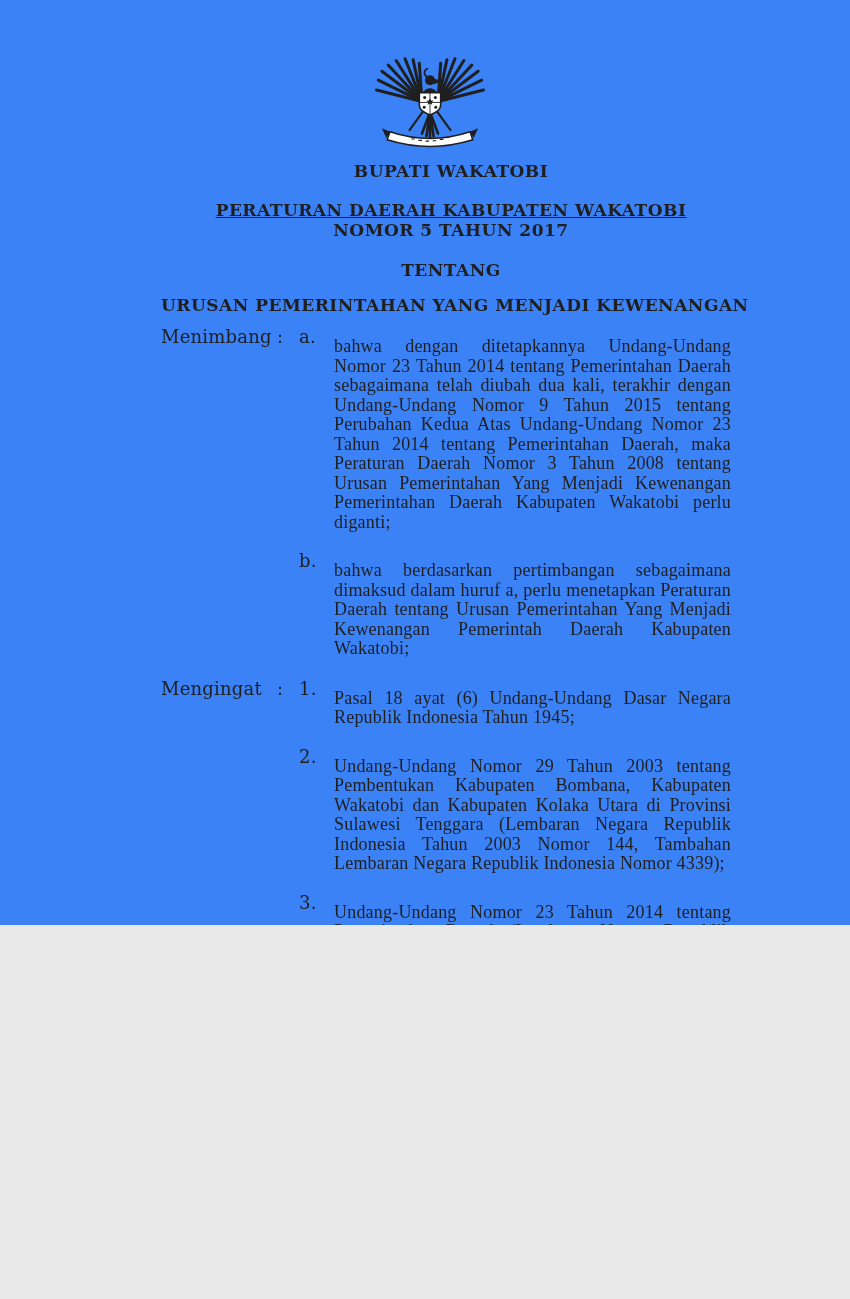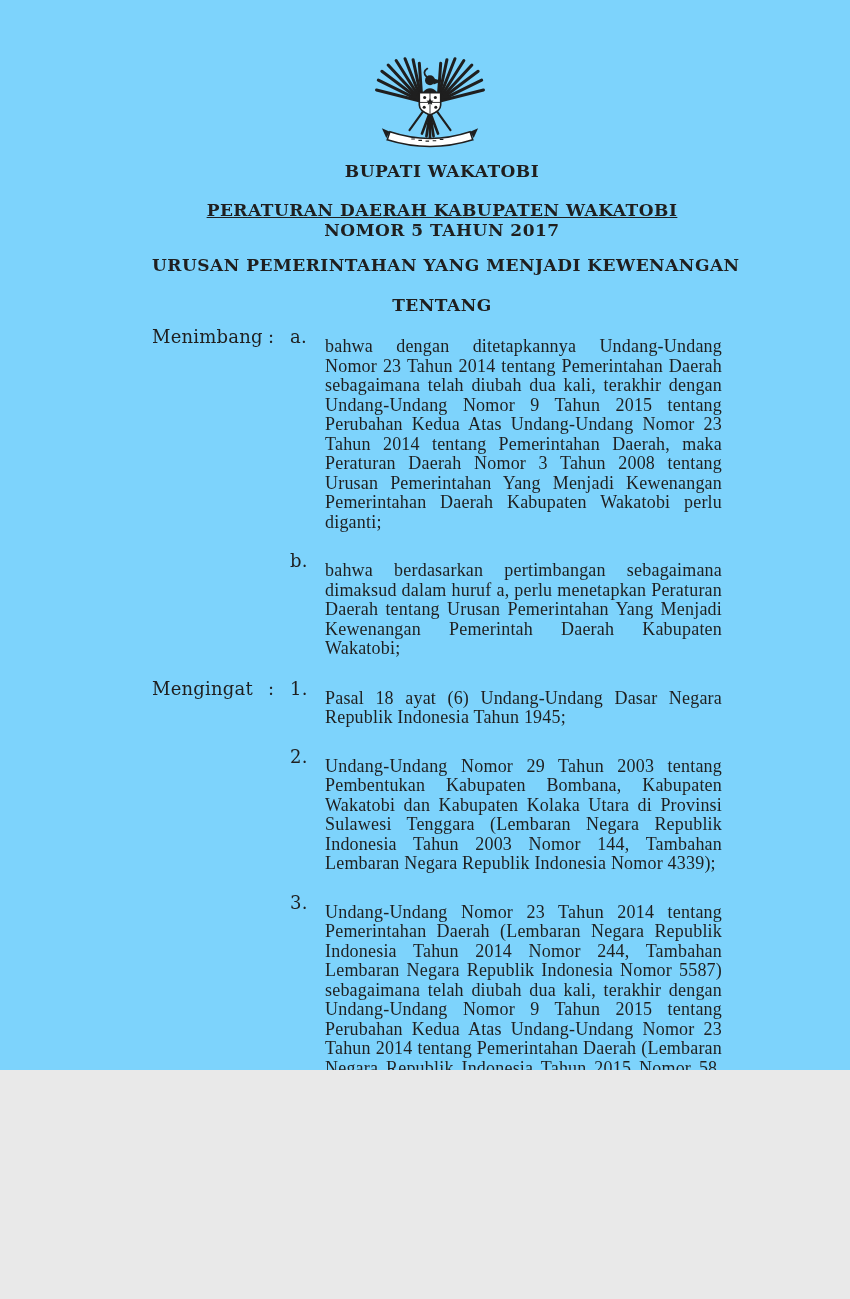--- a/index.html
+++ b/index.html
@@ -1,26 +1,27 @@
 <!DOCTYPE html>
 <html><head>
 <meta charset="utf-8">
 <style>
   html, body { margin: 0; padding: 0; background: #e9e9e9; }
   .page {
     position: relative;
     width: 850px;
-    height: 1070px;
+    height: 925px;
     margin: 0 auto;
-    background: #7dd3fc;
+    background: #3b82f6;
     color: #1f1f1f;
     font-family: "DejaVu Serif", "Liberation Serif", serif;
     overflow: hidden;
     box-sizing: border-box;
     padding-top: 161px;
+    padding-left: 9px;
   }
   .emblem {
     position: absolute;
     left: 368px;
     top: 57px;
     width: 124px;
     height: 98px;
   }
   .heads { width: 580px; margin-left: 152px; text-align: center; }
   .h {
@@ -122,22 +123,22 @@
       <path d="M20 84 l-9 -4 5 11 z" fill="#1f1f1f"></path>
       <path d="M110 84 l9 -4 -5 11 z" fill="#1f1f1f"></path>
       <path d="M44 92 h4 M52 93.5 h4 M60 94.5 h4 M68 94 h4 M76 92.5 h4" stroke="#1f1f1f" stroke-width="1.3"></path>
     </g>
   </svg>
 
   <header class="heads">
     <div class="h">BUPATI WAKATOBI</div>
     <div class="h gap19">PERATURAN DAERAH KABUPATEN WAKATOBI</div>
     <div class="h">NOMOR 5 TAHUN 2017</div>
+    <div class="h gap20">TENTANG</div>
     <div class="h gap15">URUSAN PEMERINTAHAN YANG MENJADI KEWENANGAN</div>
-    <div class="h gap20">TENTANG</div>
   </header>
 
   <main class="body-block">
 
     <div class="section">
       <div class="section-label">Menimbang</div>
       <div class="section-colon">:</div>
       <div class="section-items">
         <div class="clause">
           <div class="clause-marker">a.</div>

